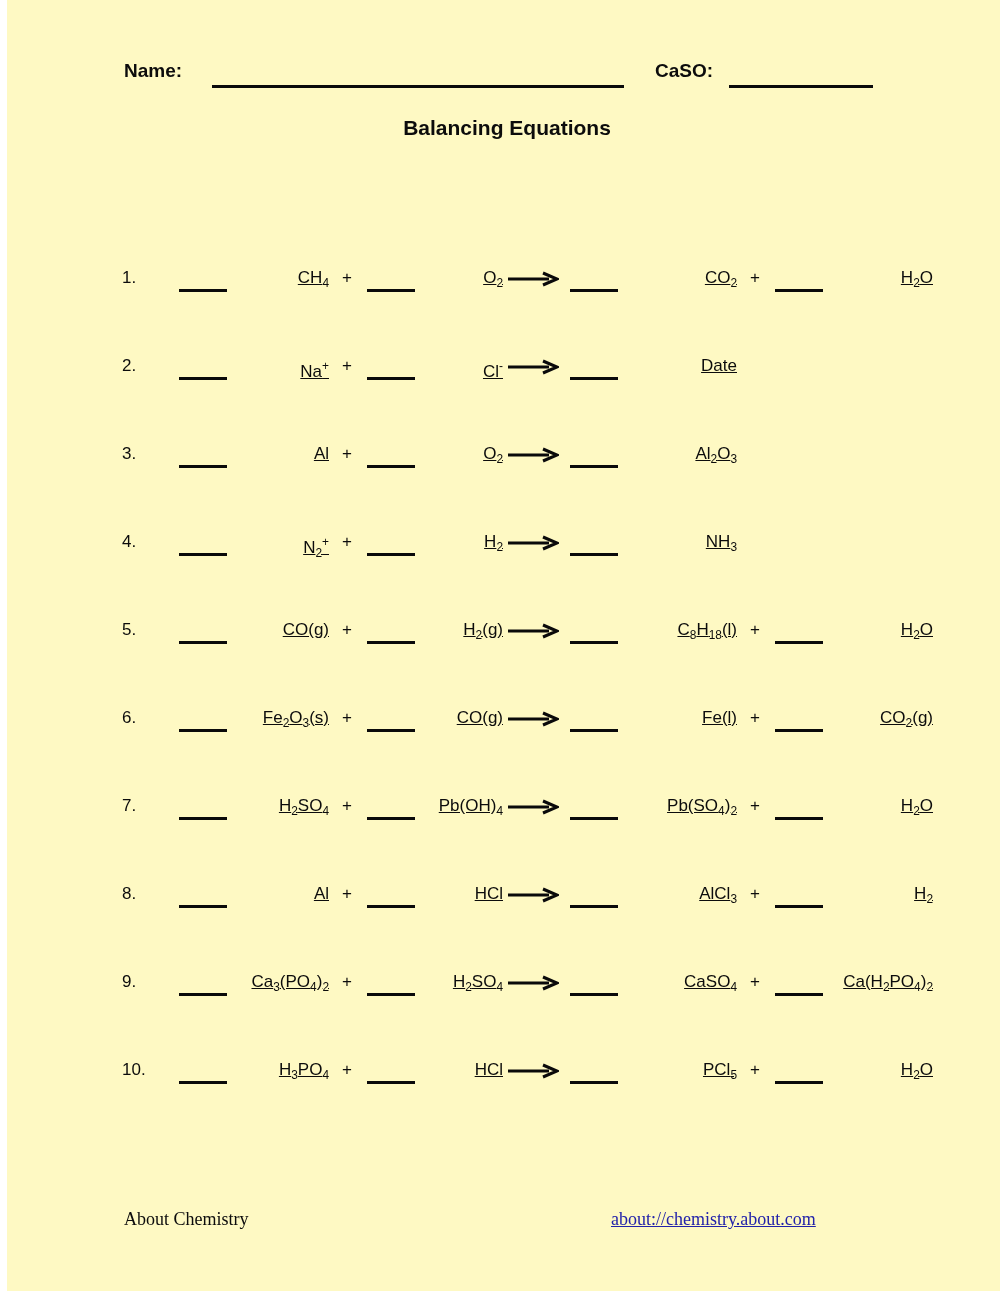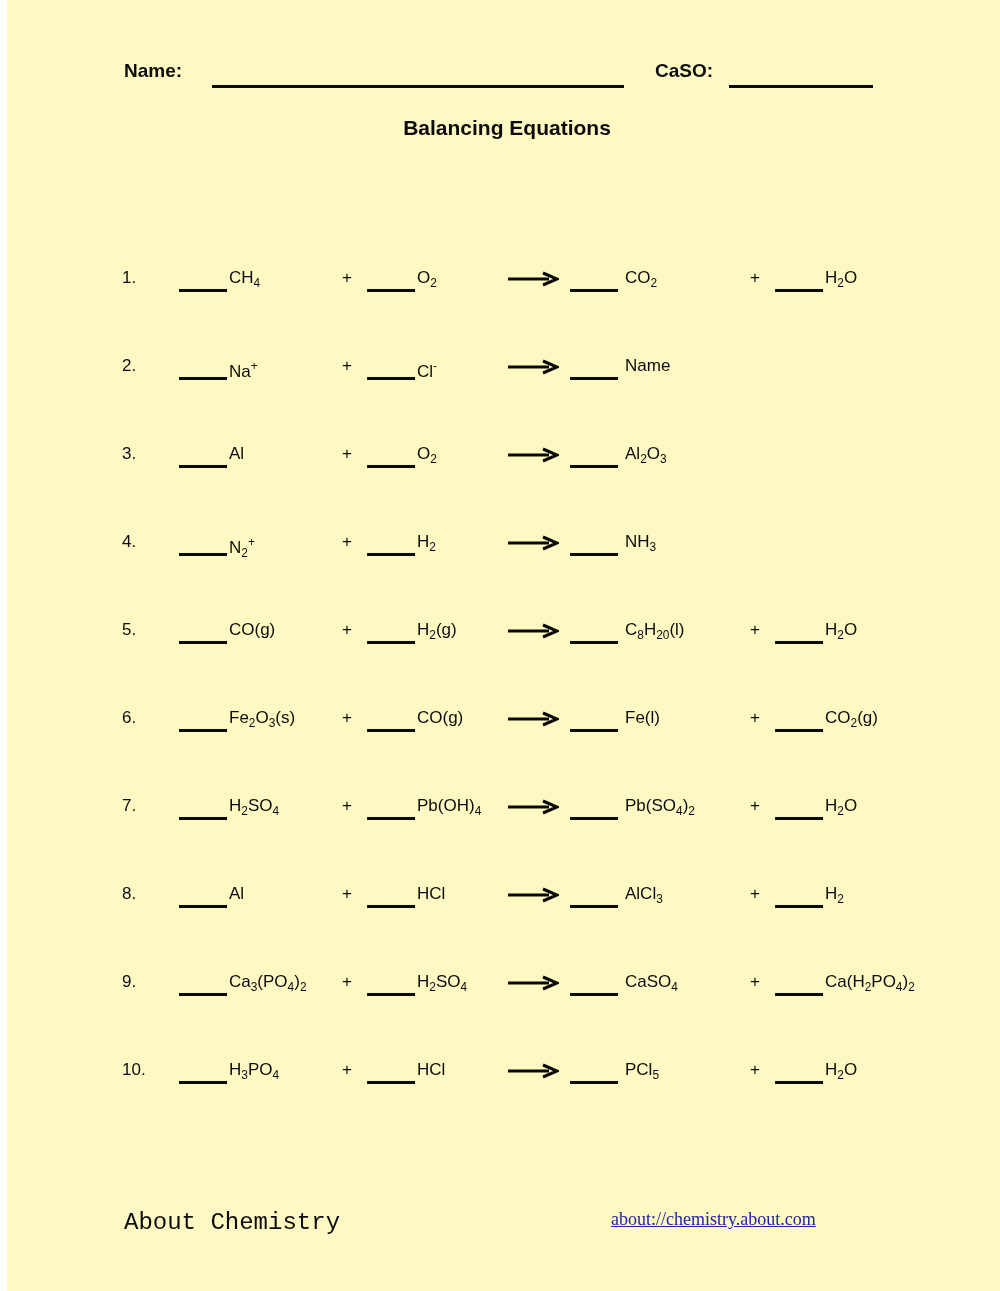--- a/index.html
+++ b/index.html
@@ -30,28 +30,28 @@
     align-items:start;
     height:88px;
     font-size:17px; line-height:24px;
   }
   .eq-num { text-align:left; }
   .blank {
     width:48px; height:23px;
     border-bottom:3px solid #0a0a0a;
     justify-self:center;
   }
-  .formula { text-align:left; white-space:nowrap; }
+  .formula { text-align:right; white-space:nowrap;text-decoration:underline; }
   .formula sub { font-size:0.7em; }
   .formula sup { font-size:0.7em; }
   .plus { text-align:center; }
   .arrow-cell { justify-self:center; padding-top:4px; }
   .footer-brand {
     position:absolute; left:117px; top:1209px;
-    font-family:Liberation Mono, monospace; font-size:24px;
+    font-family:Liberation Serif, serif; font-size:18px;
   }
   .footer-link {
     position:absolute; left:604px; top:1209px;
     font-family:"Liberation Serif","DejaVu Serif",serif; font-size:18px;
     color:#2222aa; text-decoration:underline; cursor:pointer;
   }
 </style>
 </head>
 <body>
 
@@ -89,21 +89,21 @@
       <span class="blank"></span>
       <span class="formula">Na<sup>+</sup></span>
       <span class="plus">+</span>
       <span class="blank"></span>
       <span class="formula">Cl<sup>-</sup></span>
       <span class="arrow-cell"><svg width="52" height="16" viewBox="0 0 52 16">
             <path d="M1 8 H42" stroke="#0a0a0a" stroke-width="3" fill="none"></path>
             <path d="M36 2 L50 8 L36 14" stroke="#0a0a0a" stroke-width="3" fill="none"></path>
           </svg></span>
       <span class="blank"></span>
-      <span class="formula">Name</span>
+      <span class="formula">Date</span>
     </div>
 
     <div class="eq-row">
       <span class="eq-num">3.</span>
       <span class="blank"></span>
       <span class="formula">Al</span>
       <span class="plus">+</span>
       <span class="blank"></span>
       <span class="formula">O<sub>2</sub></span>
       <span class="arrow-cell"><svg width="52" height="16" viewBox="0 0 52 16">
@@ -134,21 +134,21 @@
       <span class="blank"></span>
       <span class="formula">CO(g)</span>
       <span class="plus">+</span>
       <span class="blank"></span>
       <span class="formula">H<sub>2</sub>(g)</span>
       <span class="arrow-cell"><svg width="52" height="16" viewBox="0 0 52 16">
             <path d="M1 8 H42" stroke="#0a0a0a" stroke-width="3" fill="none"></path>
             <path d="M36 2 L50 8 L36 14" stroke="#0a0a0a" stroke-width="3" fill="none"></path>
           </svg></span>
       <span class="blank"></span>
-      <span class="formula">C<sub>8</sub>H<sub>20</sub>(l)</span>
+      <span class="formula">C<sub>8</sub>H<sub>18</sub>(l)</span>
       <span class="plus">+</span>
       <span class="blank"></span>
       <span class="formula">H<sub>2</sub>O</span>
     </div>
 
     <div class="eq-row">
       <span class="eq-num">6.</span>
       <span class="blank"></span>
       <span class="formula">Fe<sub>2</sub>O<sub>3</sub>(s)</span>
       <span class="plus">+</span>

